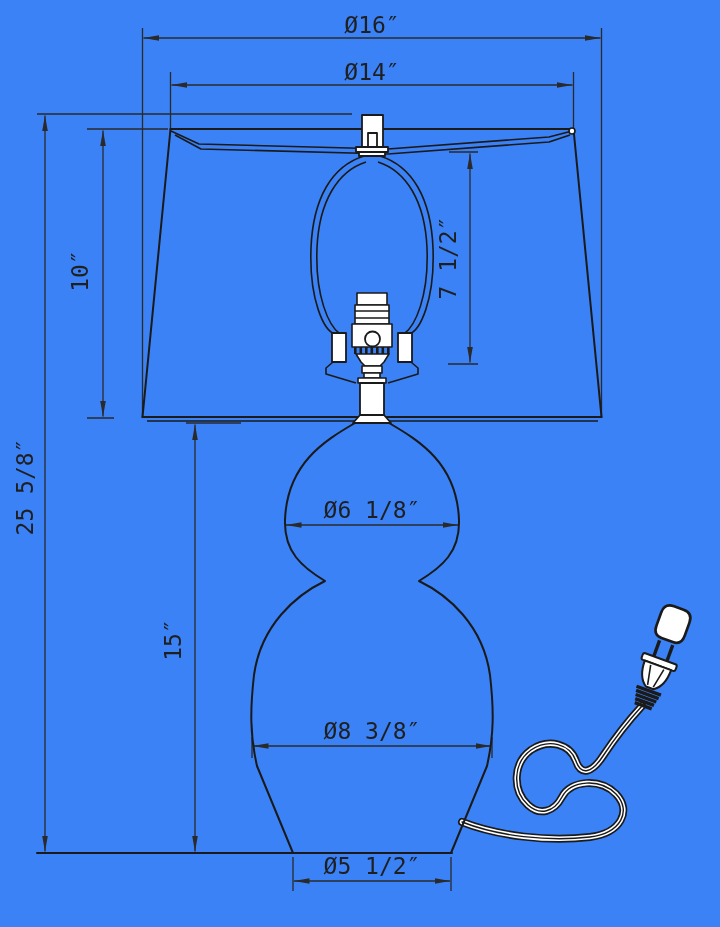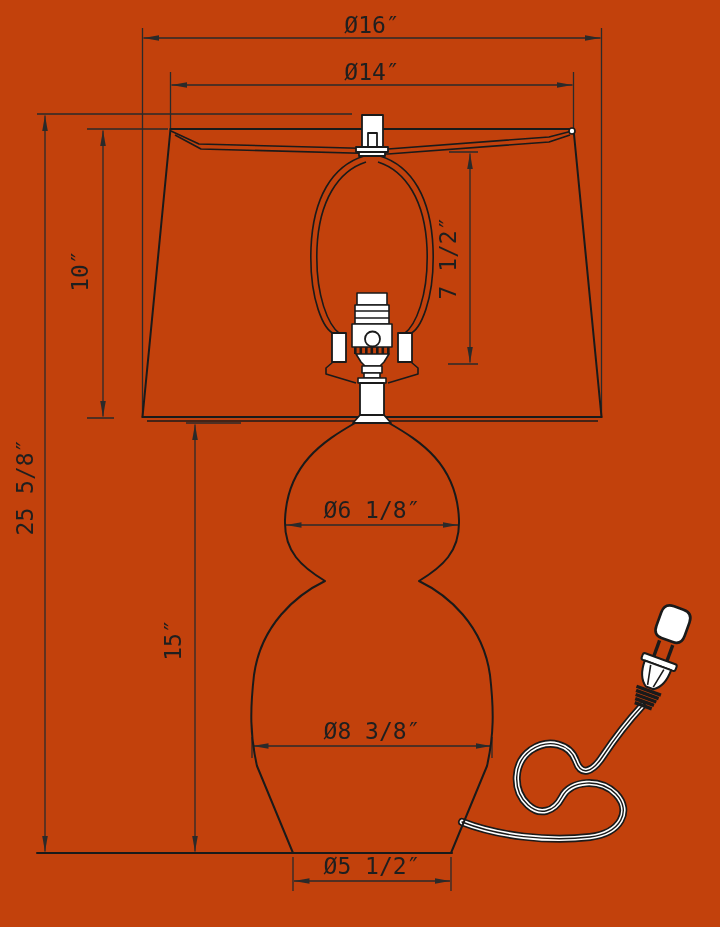--- a/index.html
+++ b/index.html
@@ -1,16 +1,16 @@
 <!DOCTYPE html>
 <html><head>
 <meta charset="utf-8">
 <style>
   html,body{margin:0;padding:0;background:#ffffff;}
-  .page{position:relative;width:720px;height:927px;background:#c2410c;overflow:hidden;
+  .page{position:relative;width:720px;height:927px;background:#3b82f6;overflow:hidden;
         border-right:1px solid #e2e2e2;border-bottom:1px solid #e2e2e2;}
   svg{display:block;}
   .ink   {stroke:#1a1a1a;fill:none;stroke-width:2;stroke-linecap:round;stroke-linejoin:round;}
   .ink-w {stroke:#1a1a1a;fill:#ffffff;stroke-width:2;stroke-linejoin:round;}
   .thin  {stroke:#1a1a1a;fill:none;stroke-width:1.6;stroke-linejoin:round;}
   .dimln {stroke:#2a2a2a;fill:none;stroke-width:1.3;}
   .dim   {stroke:#2a2a2a;fill:none;stroke-width:1.3;
           marker-start:url(#arr);marker-end:url(#arr);}
   .dimtxt{font-family:"DejaVu Sans Mono","Liberation Mono",monospace;
           font-size:23px;fill:#1f1f1f;}

